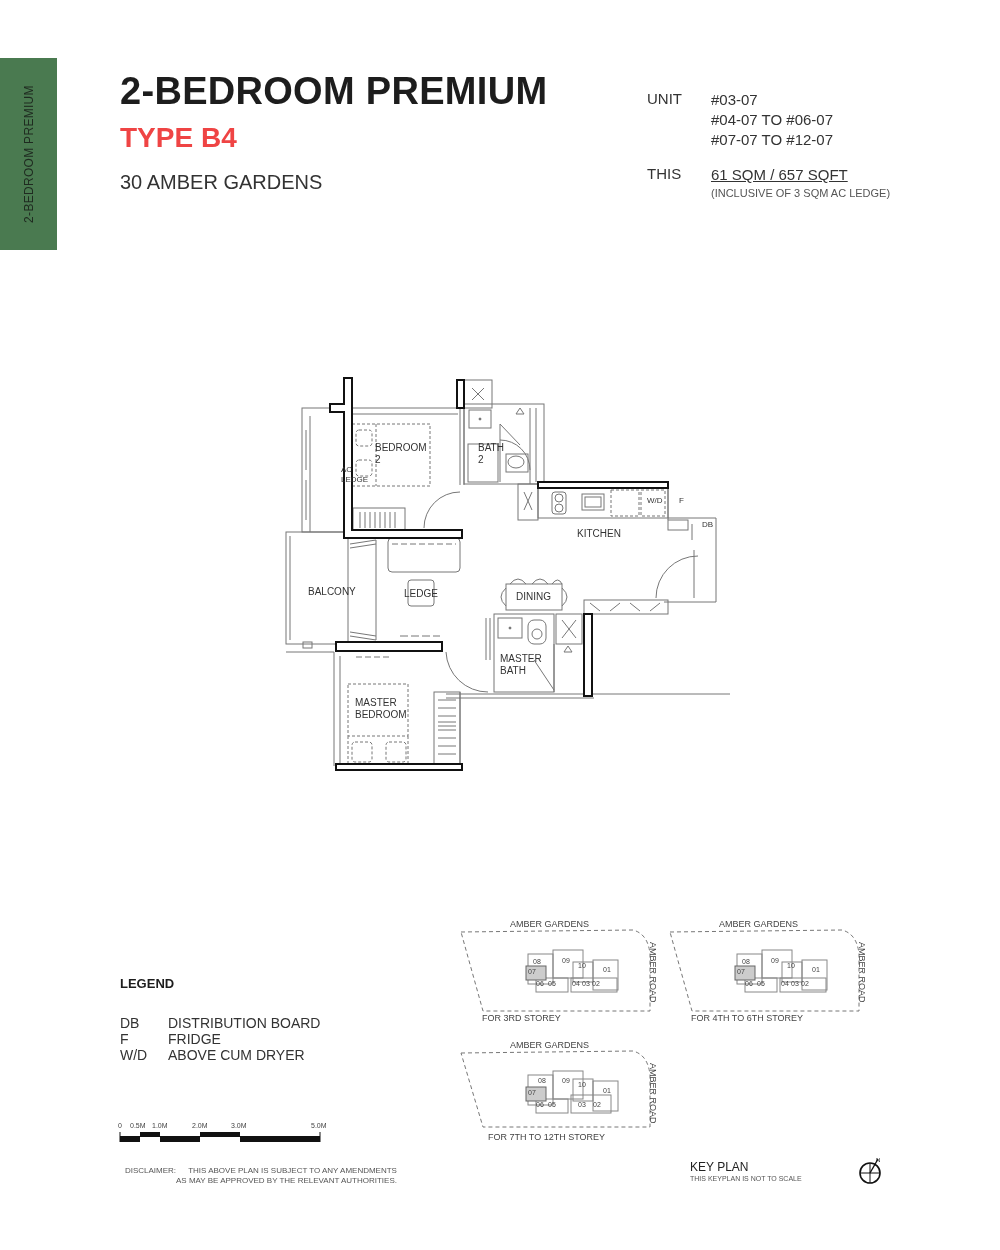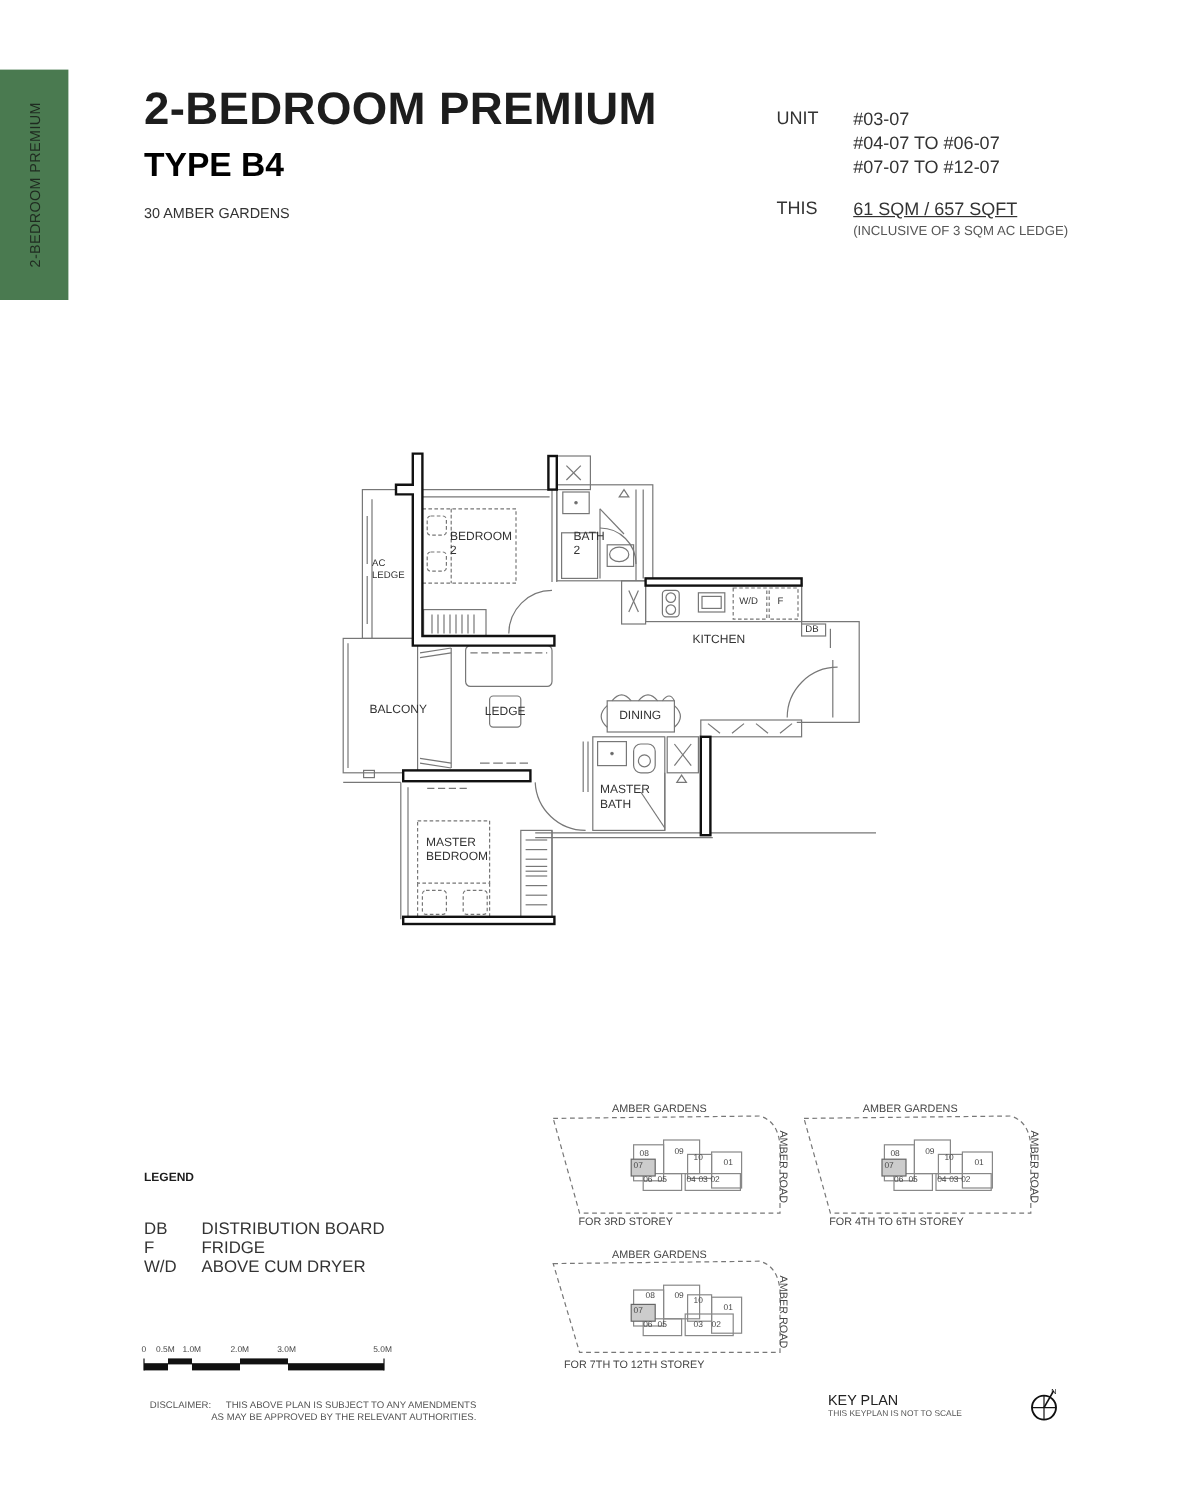--- a/index.html
+++ b/index.html
@@ -2,30 +2,30 @@
 <html><head>
 <meta charset="utf-8">
 <style>
   html, body { margin:0; padding:0; background:#ffffff; }
   body { width:1000px; height:1250px; position:relative; overflow:hidden;
          font-family:"Liberation Sans", "DejaVu Sans", sans-serif; color:#222; }
   .side-tab { position:absolute; left:0; top:58px; width:57px; height:192px; background:#4a7a50; }
   .side-tab span { position:absolute; left:50%; top:50%; transform:translate(-50%,-50%) rotate(-90deg);
         white-space:nowrap; font-size:12px; letter-spacing:0.3px; color:#1f2a20; }
   .title { position:absolute; left:120px; top:70px; font-size:38px; font-weight:bold; letter-spacing:0.3px; color:#1d1d1d; margin:0; }
-  .subtitle { position:absolute; left:120px; top:122px; font-size:28px; font-weight:bold; color:#000000; margin:0; }
-  .address { position:absolute; left:120px; top:171px; font-size:12px; color:#333; }
+  .subtitle { position:absolute; left:120px; top:122px; font-size:28px; font-weight:bold; color:#ef4444; margin:0; }
+  .address { position:absolute; left:120px; top:171px; font-size:20px; color:#333; }
   .info { position:absolute; left:647px; font-size:15px; color:#333; }
   .info .label { position:absolute; left:0; width:60px; }
   .info .val { position:absolute; left:64px; white-space:nowrap; line-height:20px; }
   .info .note { font-size:11px; color:#555; }
   .plan { position:absolute; left:280px; top:370px; width:450px; height:410px; }
   .room-label { position:absolute; font-size:10px; color:#333; line-height:12px; white-space:nowrap; }
-  .room-label.small { font-size:8px; line-height:10px; }
-  .legend-title { position:absolute; left:120px; top:976px; font-size:10px; font-weight:bold; color:#1d1d1d; }
+  .room-label.small { font-size:8px; line-height:10px;padding-left:31px; }
+  .legend-title { position:absolute; left:120px; top:976px; font-size:13px; font-weight:bold; color:#1d1d1d; }
   .legend { position:absolute; left:120px; top:1015px; font-size:14px; color:#333; }
   .legend .row { display:flex; height:16px; line-height:16px; }
   .legend .code { width:48px; }
   .scale { position:absolute; left:118px; top:1122px; width:220px; height:24px; }
   .scale .tick { position:absolute; top:0; font-size:7px; color:#444; }
   .disclaimer { position:absolute; left:120px; top:1166px; font-size:8px; color:#555; line-height:10px; display:flex;text-align:right; }
   .disclaimer .lbl { width:56px; }
   .keyplan { position:absolute; width:215px; height:120px; }
   .keyplan svg { position:absolute; left:0; top:0; }
   .kp-road-top { position:absolute; font-size:9px; color:#444; white-space:nowrap; }
@@ -334,21 +334,21 @@
   <div class="kp-road-side" style="left:190px;top:28px;">AMBER ROAD</div>
   <div class="kp-unit" style="left:80px;top:42px;">08</div>
   <div class="kp-unit" style="left:104px;top:42px;">09</div>
   <div class="kp-unit" style="left:120px;top:46px;">10</div>
   <div class="kp-unit" style="left:145px;top:52px;">01</div>
   <div class="kp-unit" style="left:70px;top:54px;">07</div>
   <div class="kp-unit" style="left:78px;top:66px;">06</div>
   <div class="kp-unit" style="left:90px;top:66px;">05</div>
   <div class="kp-unit" style="left:120px;top:66px;">03</div>
   <div class="kp-unit" style="left:135px;top:66px;">02</div>
-  <div class="kp-caption" style="left:12px;top:97px;">FOR 7TH TO 12TH STOREY</div>
+  <div class="kp-caption" style="left:30px;top:97px;">FOR 7TH TO 12TH STOREY</div>
 </div>
 
 <div class="keyplan-title">KEY PLAN</div>
 <div class="keyplan-note">THIS KEYPLAN IS NOT TO SCALE</div>
 
 <div class="compass">
   <svg width="28" height="30" viewBox="0 0 28 30">
     <circle cx="13" cy="17" r="10" fill="none" stroke="#111" stroke-width="1.6"></circle>
     <line x1="3" y1="17" x2="23" y2="17" stroke="#111" stroke-width="1"></line>
     <line x1="13" y1="7" x2="13" y2="27" stroke="#111" stroke-width="1"></line>

